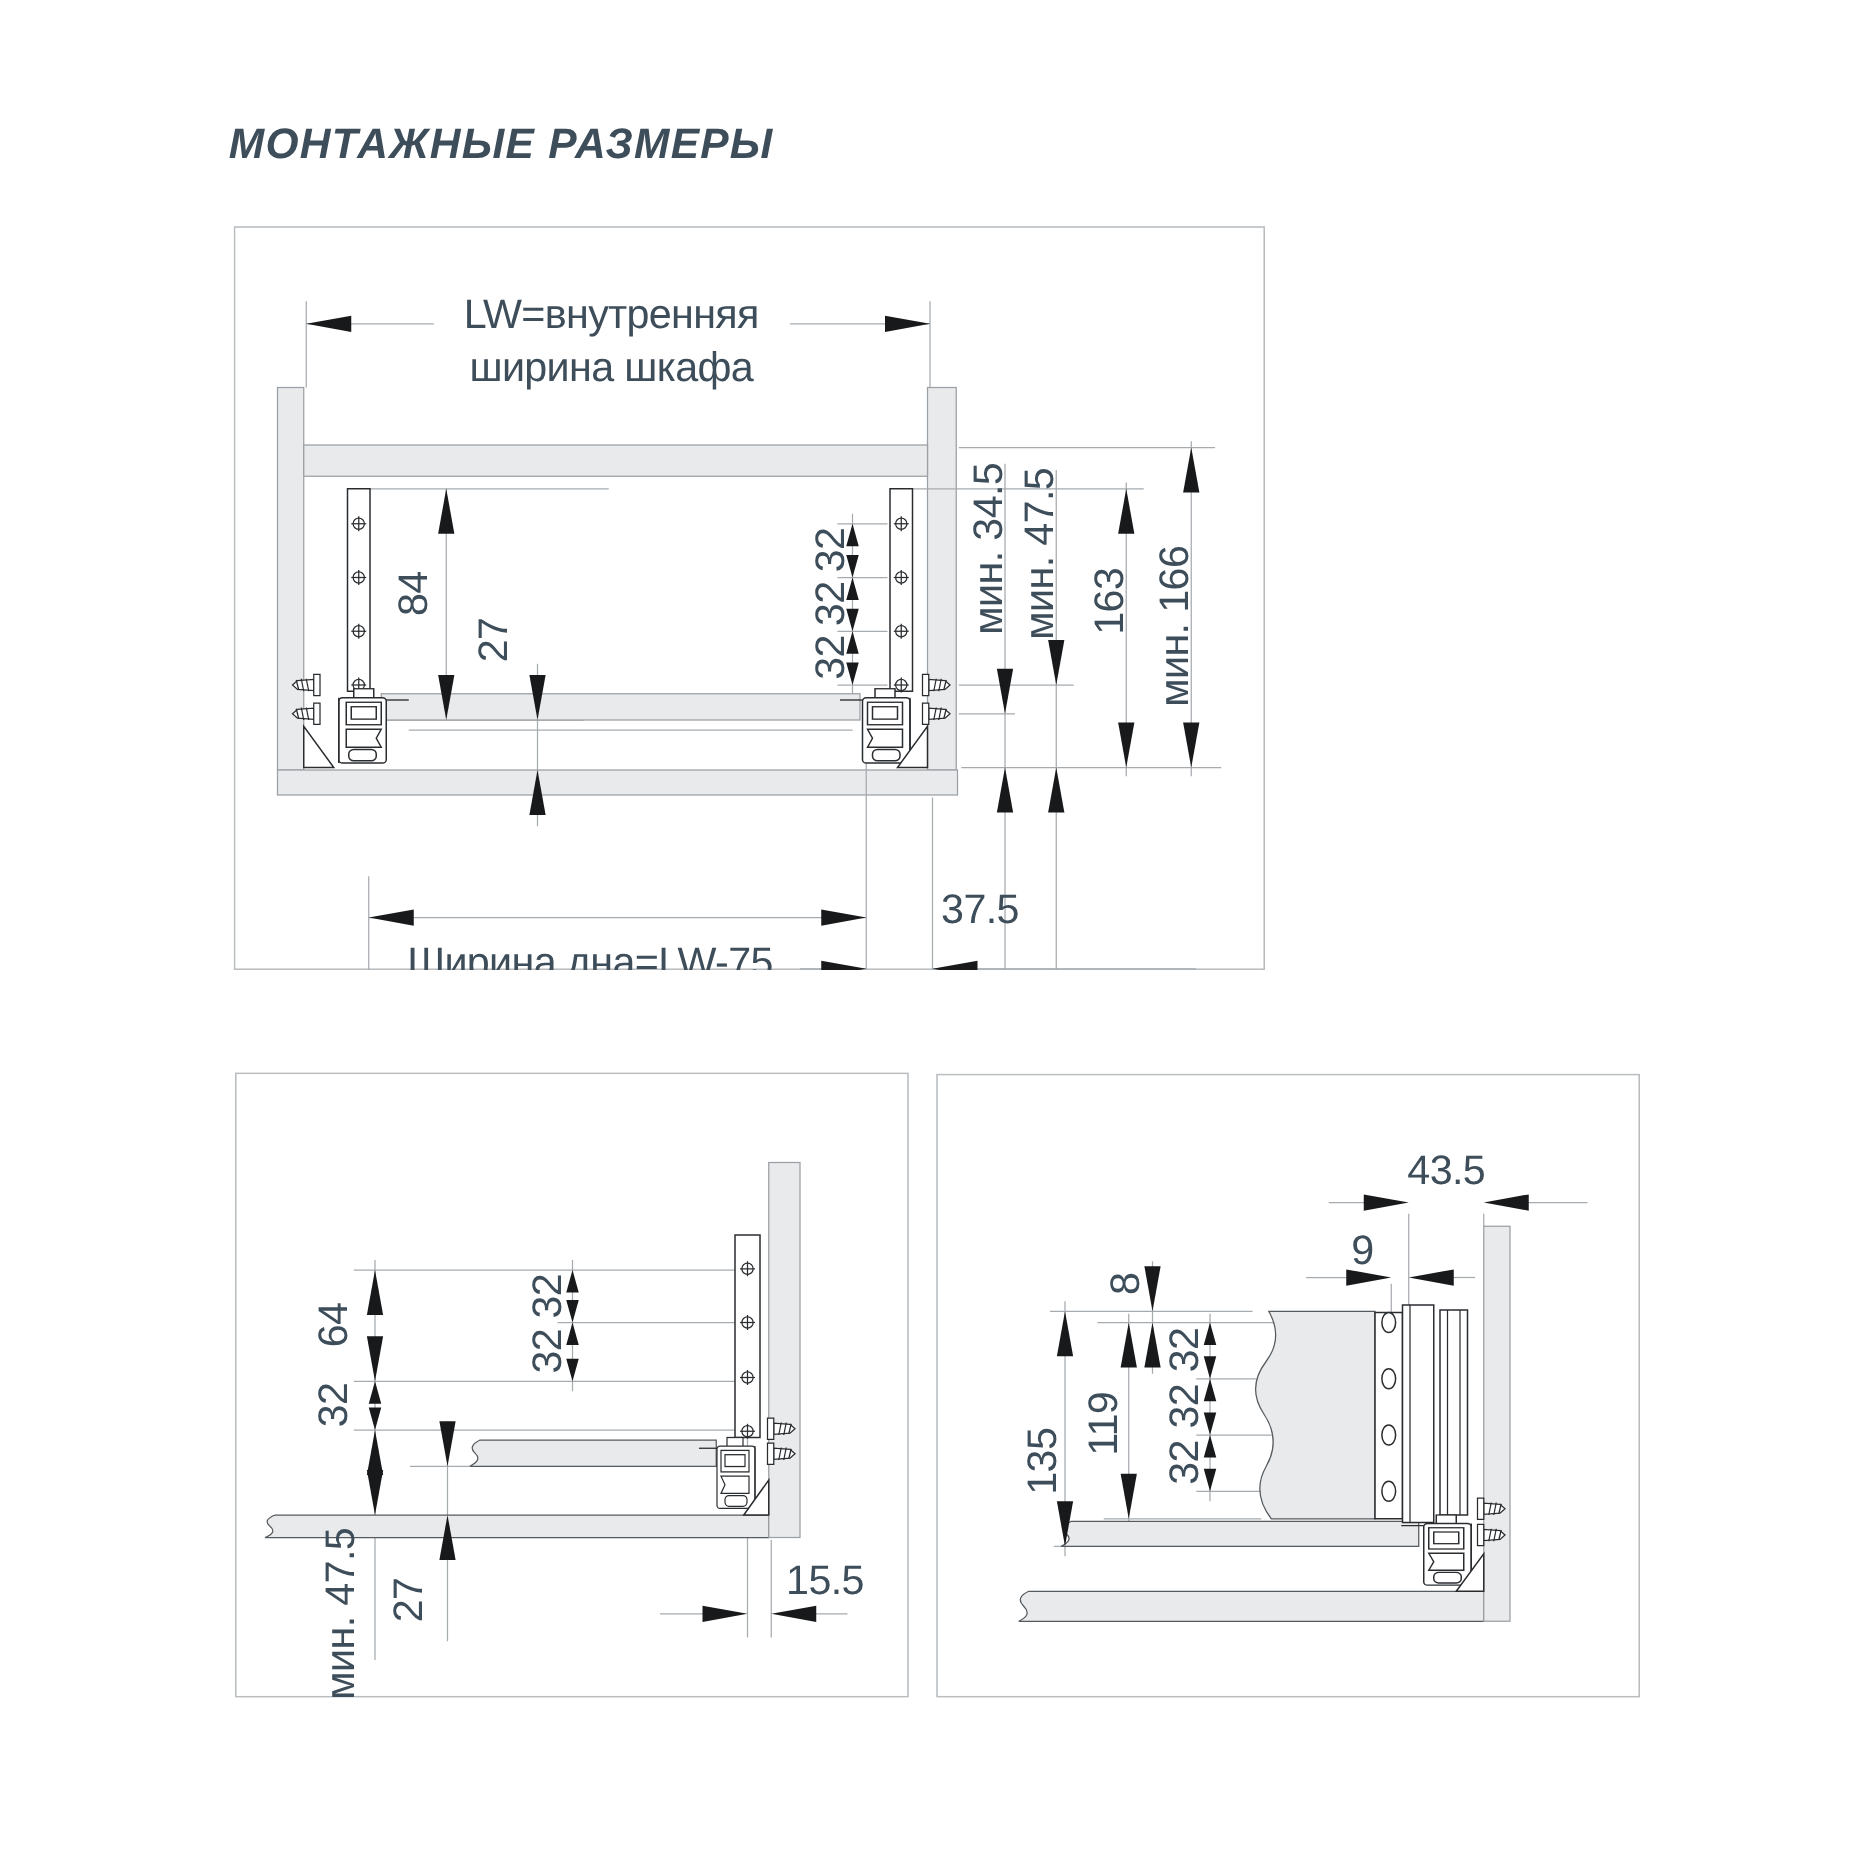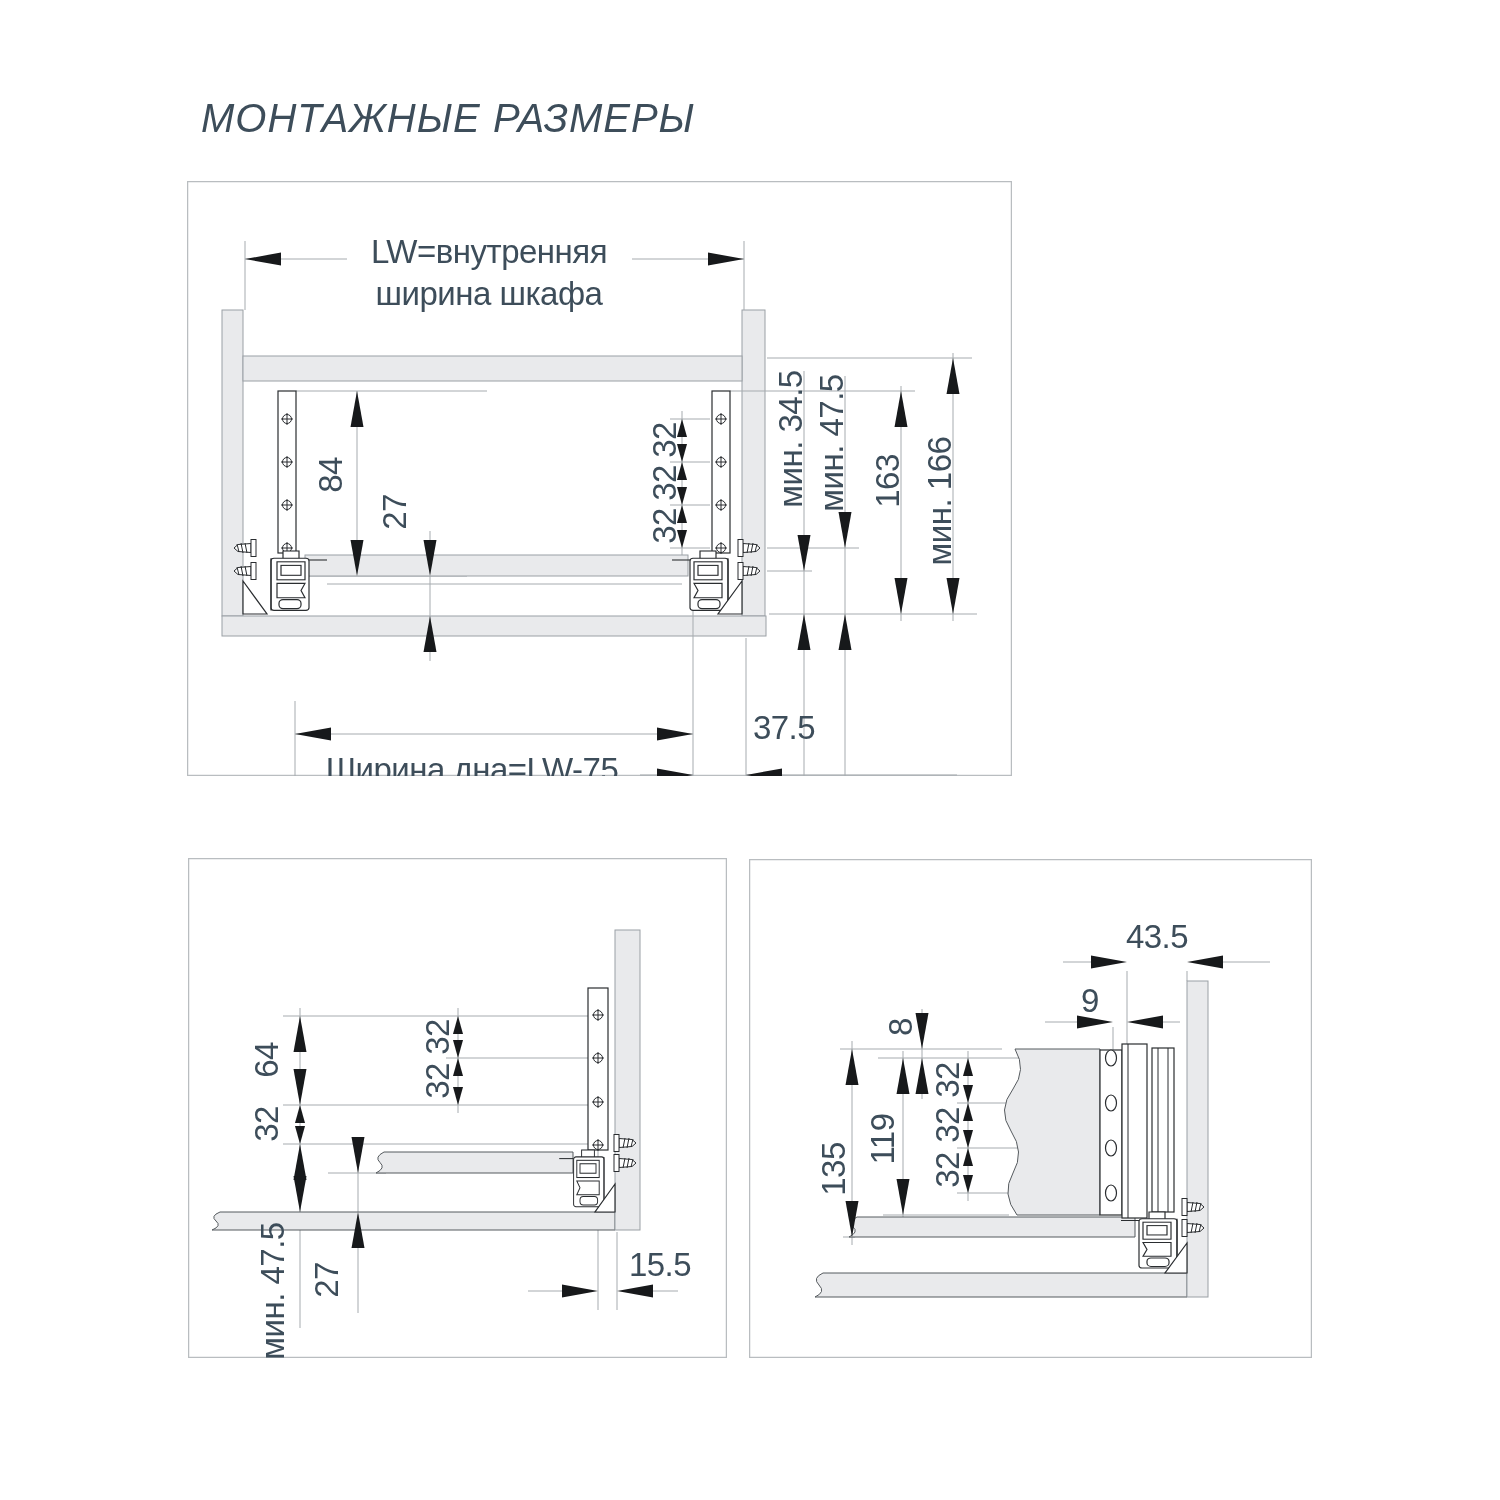--- a/index.html
+++ b/index.html
@@ -2,22 +2,22 @@
 <html style="--c-text: #3d4d5a; --c-line: #a6abaf; --c-part: #2a2d30; --c-fill: #e9eaec; --c-frame: #b9bdc0;"><head>
 <meta charset="utf-8">
 <style>
   :root{
     --c-text:#3d4d5a; --c-line:#a6abaf; --c-part:#2a2d30; --c-fill:#e9eaec;
     --c-frame:#b9bdc0; --c-midline:#6b7publicerat075;
   }
   html,body{margin:0;padding:0;}
   body{width:1500px;height:1500px;background:#ffffff;position:relative;
        font-family:"Liberation Sans", sans-serif;}
-  .title{position:absolute;left:201px;top:96px;margin:0;
-         font-size:40px;font-style:italic;font-weight:400;letter-spacing:1px;
+  .title{position:absolute;left:183px;top:96px;margin:0;
+         font-size:34px;font-style:italic;font-weight:700;letter-spacing:1px;
          color:var(--c-text);}
   .panel{position:absolute;}
   .p1{left:187px;top:181px;}
   .p2{left:188px;top:858px;}
   .p3{left:749px;top:859px;}
   svg{display:block;}
   .frame{fill:none;stroke:var(--c-frame);stroke-width:1.5;}
   .thin line,.thin path{stroke:var(--c-line);stroke-width:1;fill:none;}
   .part{stroke:var(--c-part);stroke-width:1.2;fill:#ffffff;}
   .grayp{fill:var(--c-fill);stroke:#9aa0a5;stroke-width:1;}

